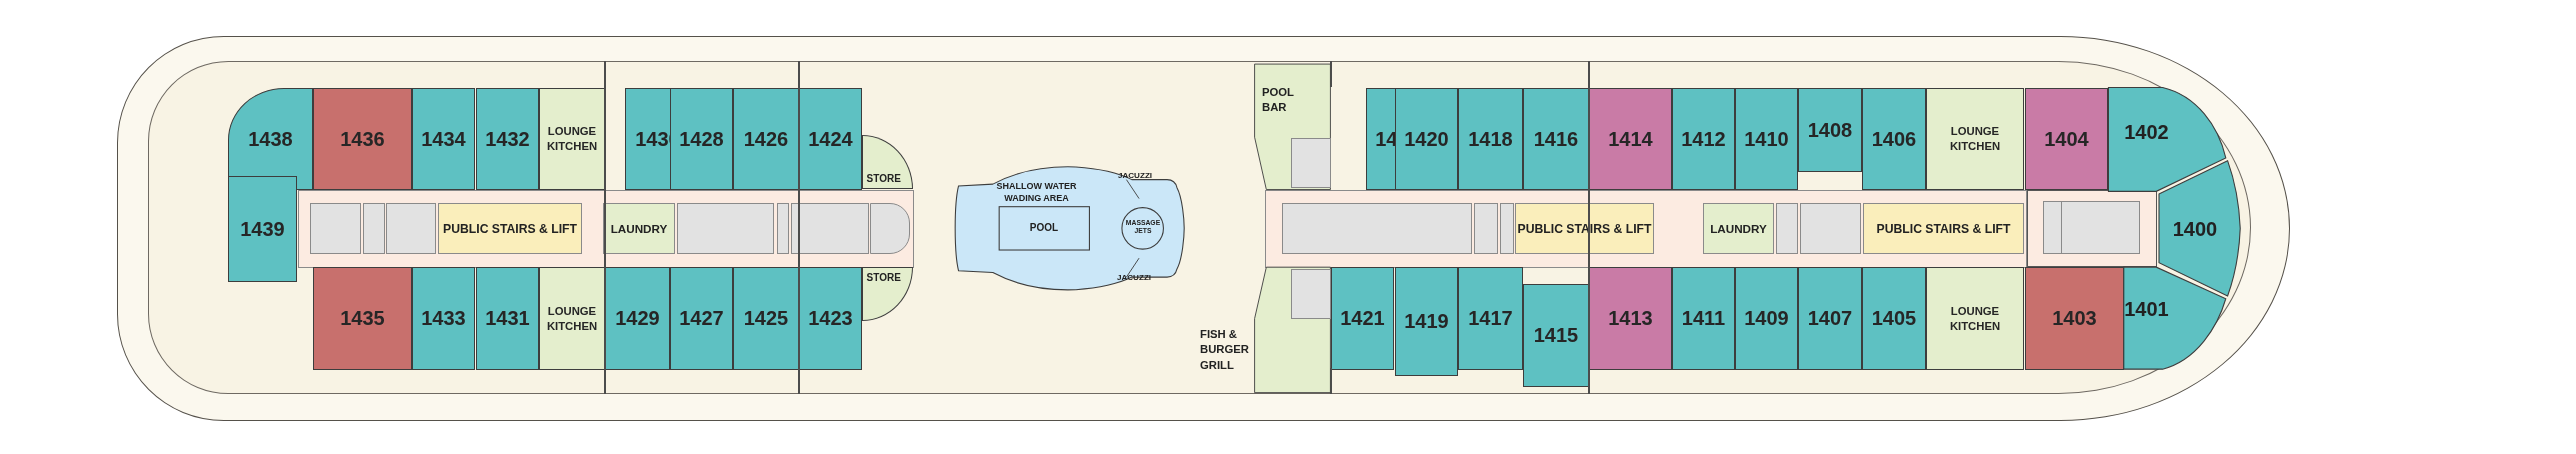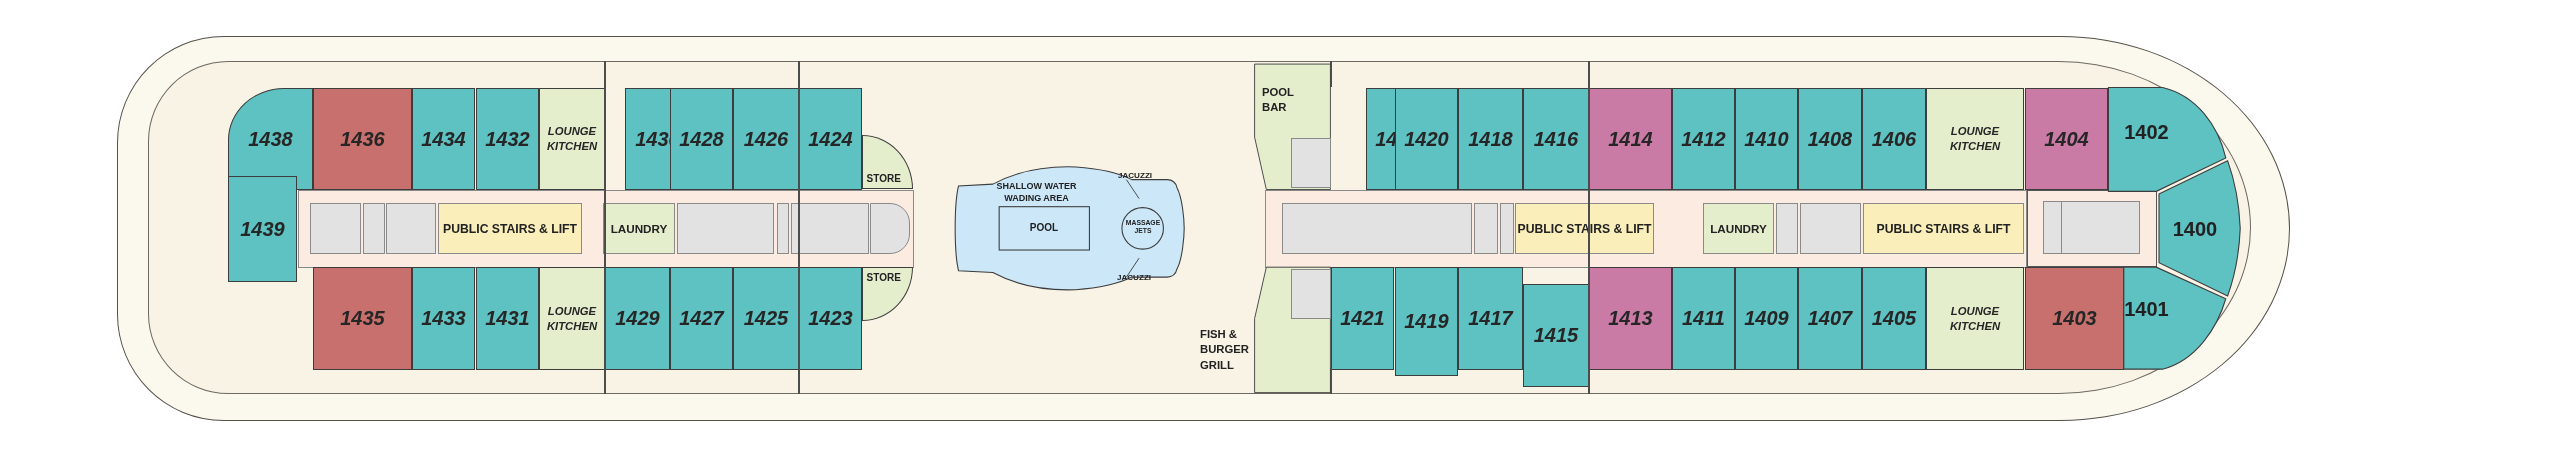--- a/index.html
+++ b/index.html
@@ -3,21 +3,21 @@
 <meta charset="utf-8">
 <style>
   html,body{margin:0;padding:0;background:#ffffff;}
   #canvas{position:relative;width:2576px;height:454px;overflow:hidden;
           font-family:"Liberation Sans", sans-serif;background:#ffffff;}
   .abs{position:absolute;box-sizing:border-box;}
   .hull{border:1.8px solid #55514a;border-radius:107px 230px 230px 107px / 107px 193px 193px 107px;background:var(--hull);}
   .deck{border:0.9px solid #6e6962;border-radius:81px 194px 194px 81px / 81px 168px 168px 81px;background:var(--deck);}
   .corridor{background:var(--corridor);border:0.9px solid #8a8a8a;}
   .cabin{position:absolute;box-sizing:border-box;display:flex;align-items:center;justify-content:center;
-         border:0.9px solid #3d3d3d;font-weight:bold;font-size:20px;color:#262626;font-style:italic;}
+         border:0.9px solid #3d3d3d;font-weight:bold;font-size:20px;color:#262626;}
   .teal{background:var(--teal);}
   .red{background:var(--red);}
   .pink{background:var(--pink);}
   .green{background:var(--green);}
   .fac{font-size:11.3px;text-align:center;line-height:1.3;padding:0 2.7px;}
   .svcbox{position:absolute;box-sizing:border-box;background:var(--gray);border:0.9px solid #8a8a8a;}
   .stairs{position:absolute;box-sizing:border-box;background:var(--yellow);border:0.9px solid #8a8a8a;
           display:flex;align-items:center;justify-content:center;font-weight:bold;font-size:12.2px;color:#222;}
   .laundry{position:absolute;box-sizing:border-box;background:var(--green);border:0.9px solid #8a8a8a;
           display:flex;align-items:center;justify-content:center;font-weight:bold;font-size:11.7px;color:#222;}
@@ -87,21 +87,21 @@
     <span class="store-lbl" style="left:3.6px;top:3.6px;">STORE</span>
   </div>
 
   <div class="cabin teal" style="left:1331px;top:88px;width:63px;height:102px;margin-left:35px;">1422</div>
   <div class="cabin teal" style="left:1395px;top:88px;width:63px;height:102px;">1420</div>
   <div class="cabin teal" style="left:1458px;top:88px;width:65px;height:102px;">1418</div>
   <div class="cabin teal" style="left:1523px;top:88px;width:66px;height:102px;">1416</div>
   <div class="cabin pink" style="left:1589px;top:88px;width:83px;height:102px;">1414</div>
   <div class="cabin teal" style="left:1672px;top:88px;width:63px;height:102px;">1412</div>
   <div class="cabin teal" style="left:1735px;top:88px;width:63px;height:102px;">1410</div>
-  <div class="cabin teal" style="left:1798px;top:88px;width:64px;height:102px;">1408</div>
+  <div class="cabin teal" style="left:1798px;top:88px;width:64px;height:84px;">1408</div>
   <div class="cabin teal" style="left:1862px;top:88px;width:64px;height:102px;">1406</div>
   <div class="cabin green fac" style="left:1926px;top:88px;width:98px;height:102px;">LOUNGE KITCHEN</div>
   <div class="cabin pink" style="left:2025px;top:88px;width:83px;height:102px;">1404</div>
 
   <div class="cabin teal" style="left:1331px;top:267px;width:63px;height:103px;">1421</div>
   <div class="cabin teal" style="left:1395px;top:267px;width:63px;height:109px;">1419</div>
   <div class="cabin teal" style="left:1458px;top:267px;width:65px;height:103px;">1417</div>
   <div class="cabin teal" style="left:1523px;top:284px;width:66px;height:103px;">1415</div>
   <div class="cabin pink" style="left:1589px;top:267px;width:83px;height:103px;">1413</div>
   <div class="cabin teal" style="left:1672px;top:267px;width:63px;height:103px;">1411</div>

